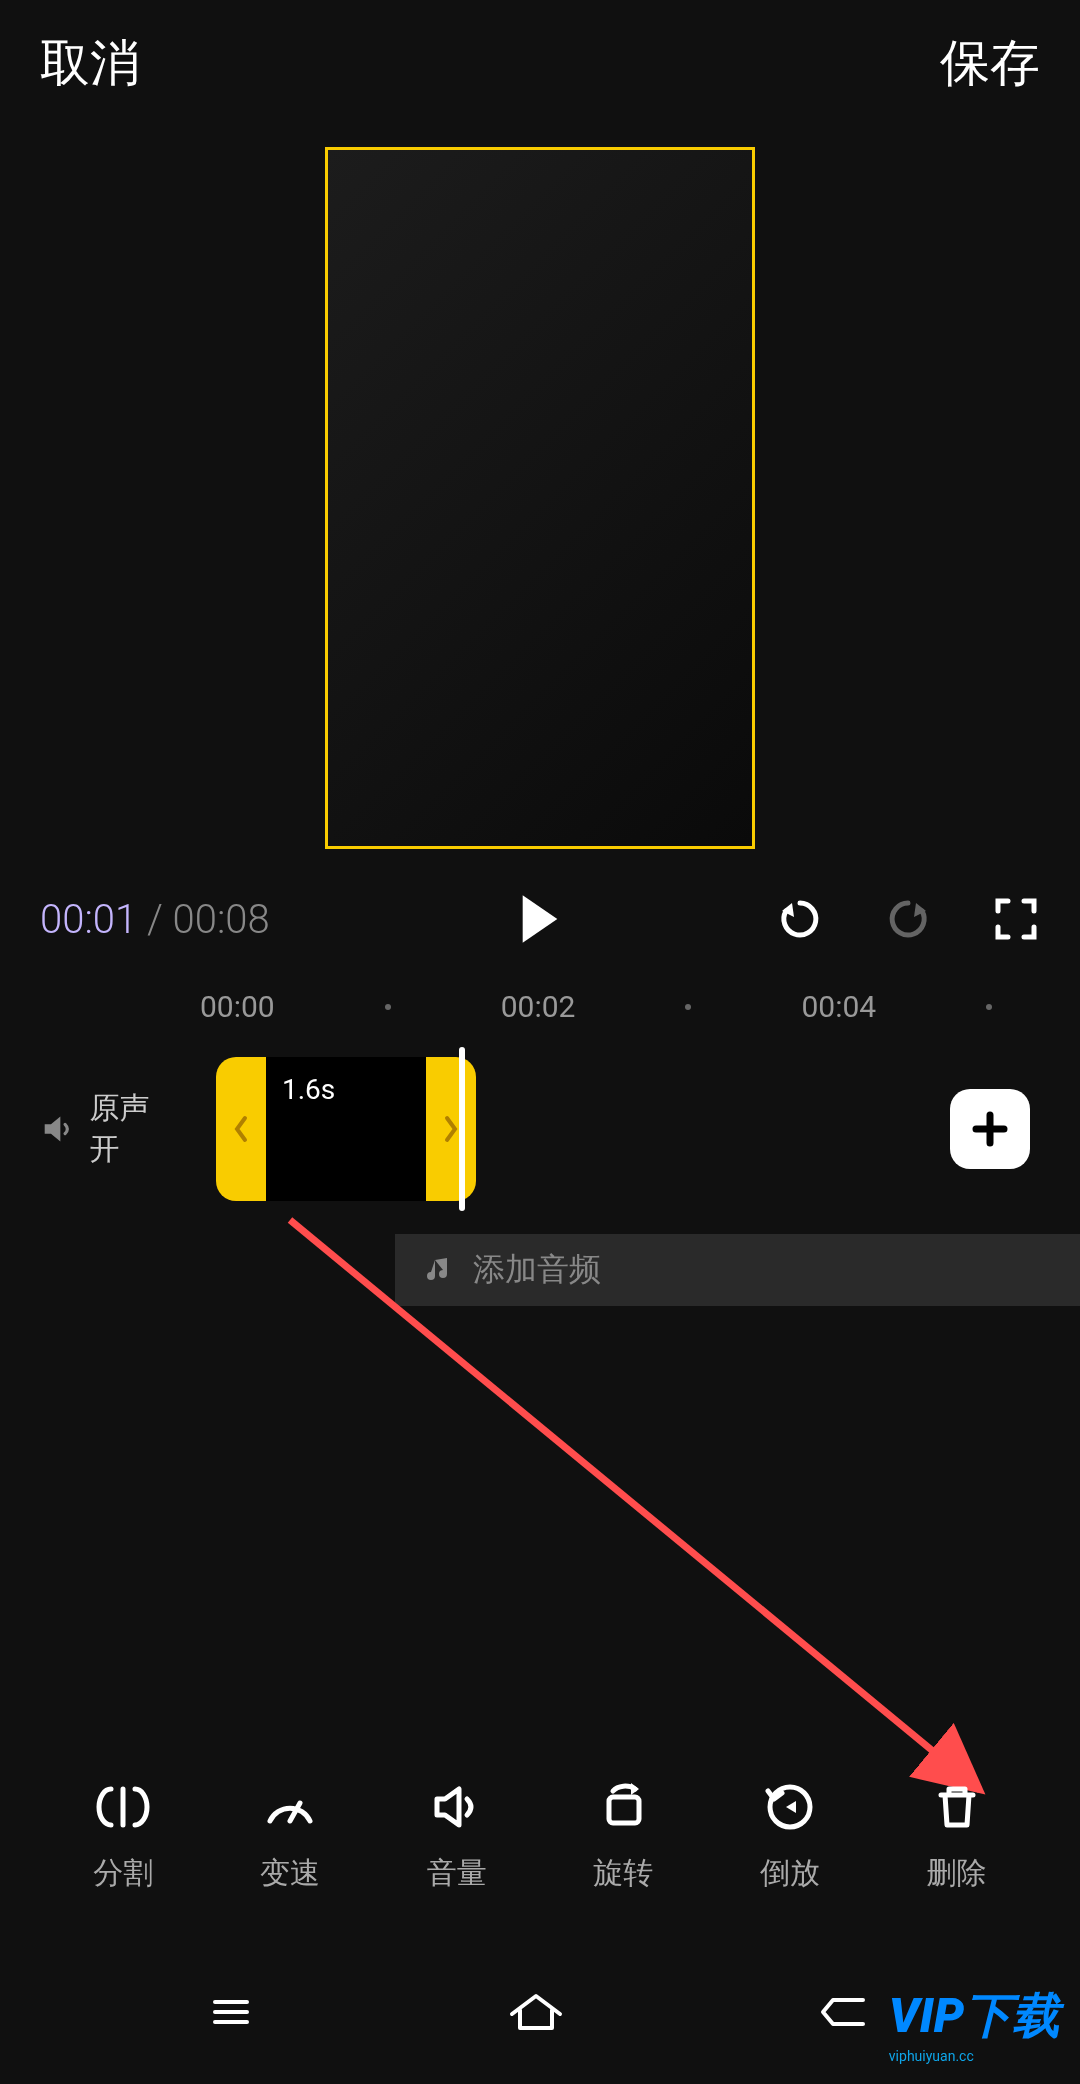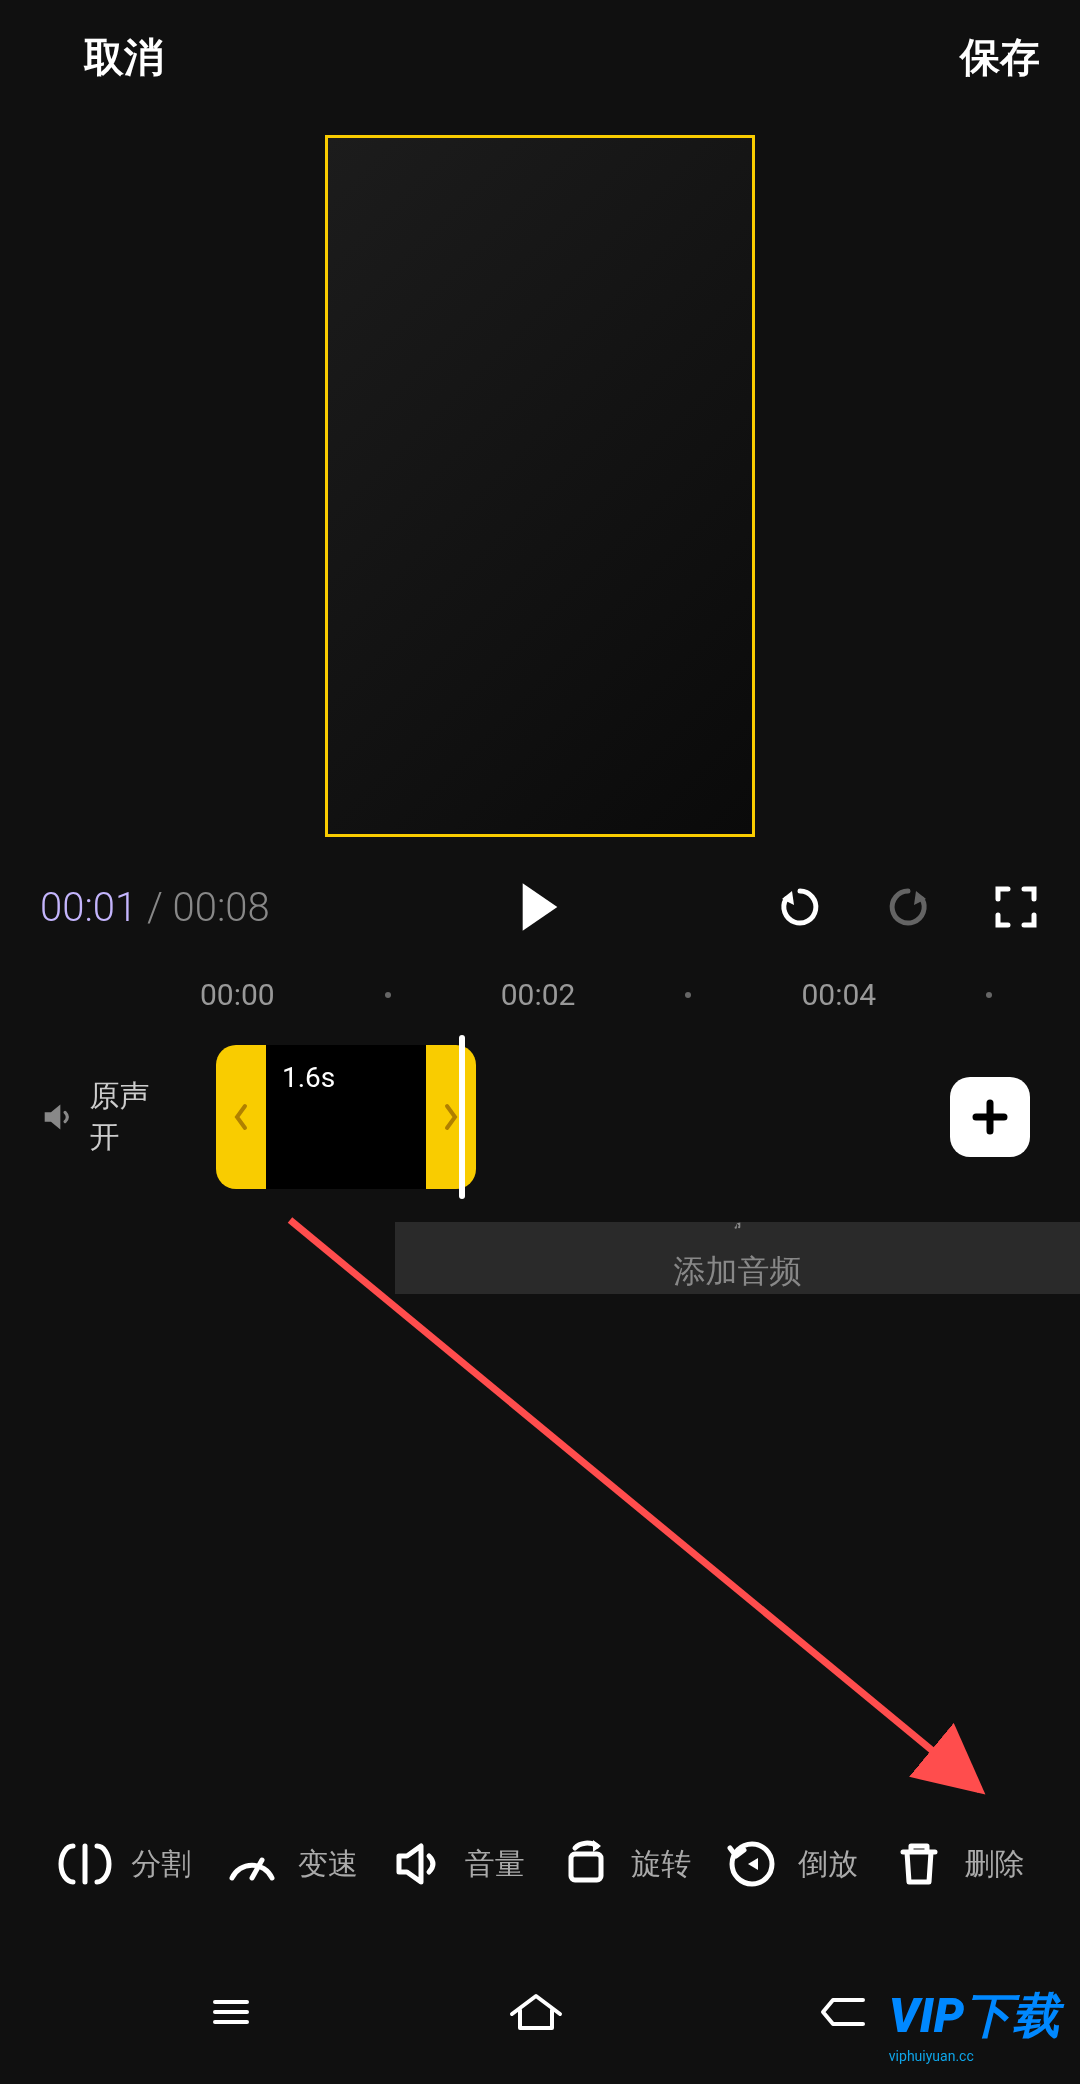--- a/index.html
+++ b/index.html
@@ -1,18 +1,18 @@
 <!DOCTYPE html>
 <html><head>
 <meta charset="utf-8">
 <style>
 *{margin:0;padding:0;box-sizing:border-box;}
 body{width:1080px;height:2084px;background:#101010;font-family:-apple-system,BlinkMacSystemFont,"Segoe UI",Roboto,sans-serif;color:#fff;overflow:hidden;position:relative;}
 .header{display:flex;justify-content:space-between;align-items:center;padding:30px 40px;}
-.header-btn{font-size:40px;color:#fff;font-weight:700;margin-left:44px;}
+.header-btn{font-size:50px;color:#fff;font-weight:400;}
 .preview-area{display:flex;justify-content:center;margin-top:20px;}
 .preview-frame{width:430px;height:702px;border:3px solid #f9cc00;background:#1a1a1a;background:linear-gradient(135deg,#1c1c1c 0%,#0a0a0a 100%);}
 .controls{display:flex;align-items:center;padding:30px 40px;margin-top:20px;height:100px;}
 .time-display{font-size:40px;color:#888;font-weight:300;}
 .time-current{color:#c4b5fd;}
 .play-btn{position:absolute;left:50%;transform:translateX(-50%);}
 .right-controls{margin-left:auto;display:flex;gap:60px;align-items:center;}
 .icon-btn{width:48px;height:48px;display:flex;align-items:center;justify-content:center;}
 .icon-btn.disabled svg{opacity:0.35;}
 .timeline-ruler{display:flex;align-items:center;padding:20px 0 20px 200px;gap:110px;font-size:30px;color:#999;}
@@ -20,25 +20,25 @@
 .timeline-area{position:relative;display:flex;align-items:center;padding:0 40px;height:170px;}
 .audio-toggle{display:flex;flex-direction:row;align-items:center;gap:12px;width:120px;}
 .audio-label{font-size:30px;color:#ccc;}
 .clip-container{position:relative;margin-left:56px;}
 .clip{display:flex;height:144px;border-radius:20px;overflow:hidden;}
 .clip-handle{width:50px;background:#f9cc00;display:flex;align-items:center;justify-content:center;}
 .clip-body{width:160px;background:#000;position:relative;}
 .clip-duration{position:absolute;top:16px;left:16px;font-size:28px;color:#fff;}
 .playhead{position:absolute;left:243px;top:-10px;width:6px;height:164px;background:#fff;border-radius:3px;}
 .add-clip-btn{position:absolute;right:50px;width:80px;height:80px;background:#fff;border-radius:20px;display:flex;align-items:center;justify-content:center;}
-.add-audio-area{margin:20px 0 0 395px;background:#2a2a2a;height:72px;display:flex;align-items:center;padding:0 30px;gap:20px;flex-direction:column;}
+.add-audio-area{margin:20px 0 0 395px;background:#2a2a2a;height:72px;display:flex;align-items:center;padding:0 30px;gap:20px;}
 .add-audio-label{font-size:32px;color:#888;}
 .annotation-arrow{position:absolute;pointer-events:none;}
 .bottom-tools{position:absolute;bottom:190px;left:0;right:0;display:flex;justify-content:space-around;padding:0 40px;}
-.tool-item{display:flex;flex-direction:row;align-items:center;gap:16px;}
+.tool-item{display:flex;flex-direction:column;align-items:center;gap:16px;}
 .tool-label{font-size:30px;color:#aaa;}
 .nav-bar{position:absolute;bottom:0;left:0;right:0;height:140px;display:flex;justify-content:space-around;align-items:center;padding:0 80px;}
 .watermark{position:absolute;bottom:20px;right:20px;}
 .watermark-text{font-size:48px;font-weight:900;font-style:italic;color:#0088ff;}
 .watermark-sub{font-size:14px;color:#0ea5e9;}
 </style>
 </head>
 <body>
 
 <div class="header">

